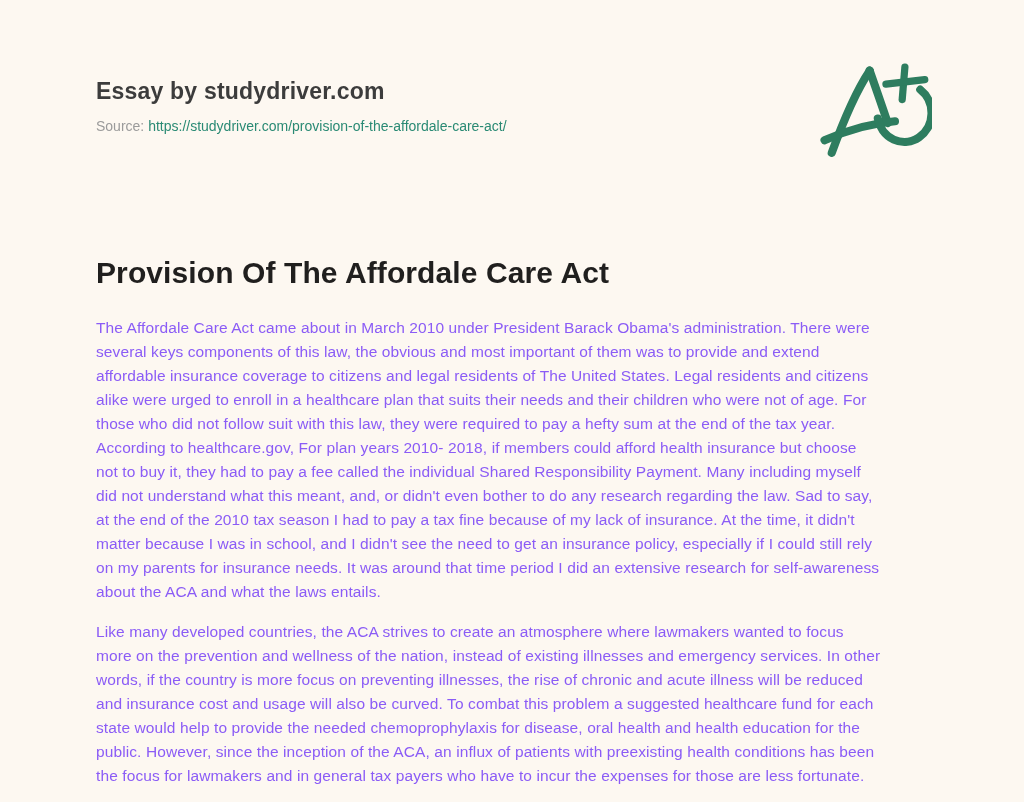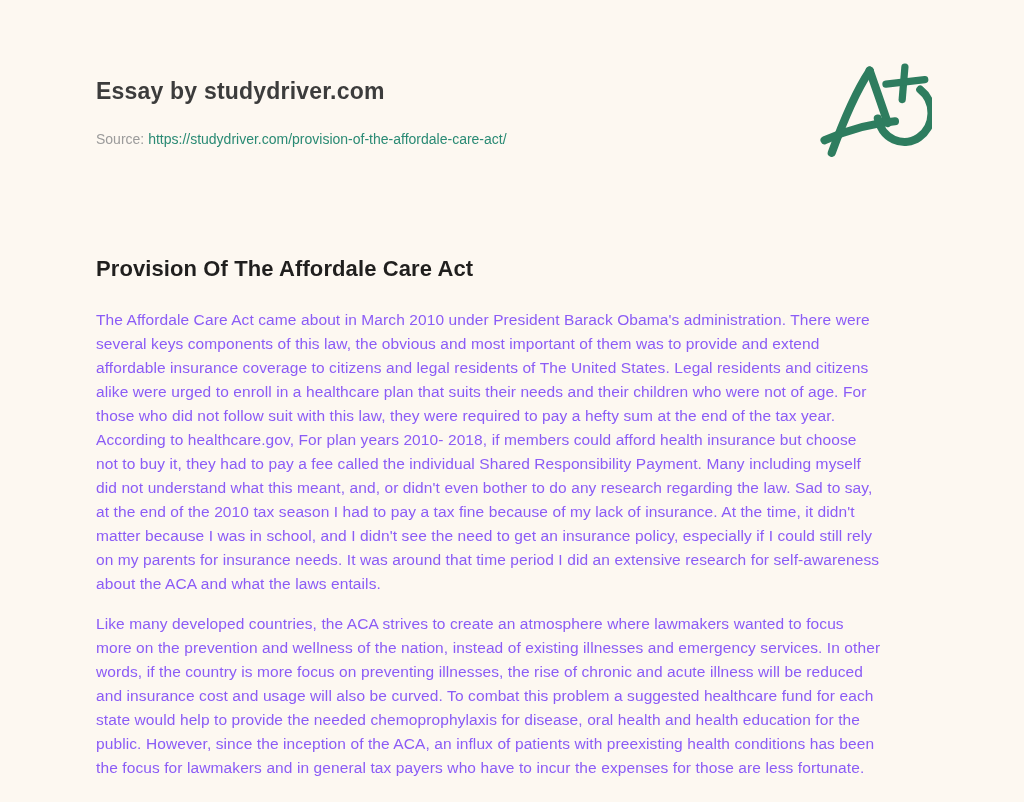--- a/index.html
+++ b/index.html
@@ -22,21 +22,21 @@
     top: 78px;
     right: 96px;
   }
   .site-title {
     font-size: 23px;
     font-weight: 700;
     color: #3c3c3c;
     letter-spacing: 0.2px;
   }
   .source-line {
-    margin-top: 26px;
+    margin-top: 13px;
     font-size: 14px;
     color: #9b9b9b;
   }
   .source-line a {
     color: #2a8a74;
     text-decoration: none;
   }
   .logo {
     position: absolute;
     right: 92px;
@@ -45,21 +45,21 @@
     height: 112px;
   }
   .logo svg { width: 100%; height: 100%; }
   .essay {
     position: absolute;
     left: 96px;
     top: 256px;
     width: 900px;
   }
   .essay-title {
-    font-size: 22px;
+    font-size: 30px;
     font-weight: 700;
     color: #201f1e;
     letter-spacing: 0.1px;
     margin-bottom: 26px;
   }
   .essay-paragraph {
     font-size: 15.5px;
     line-height: 24px;
     color: #8b5cf6;
     white-space: pre-line;

